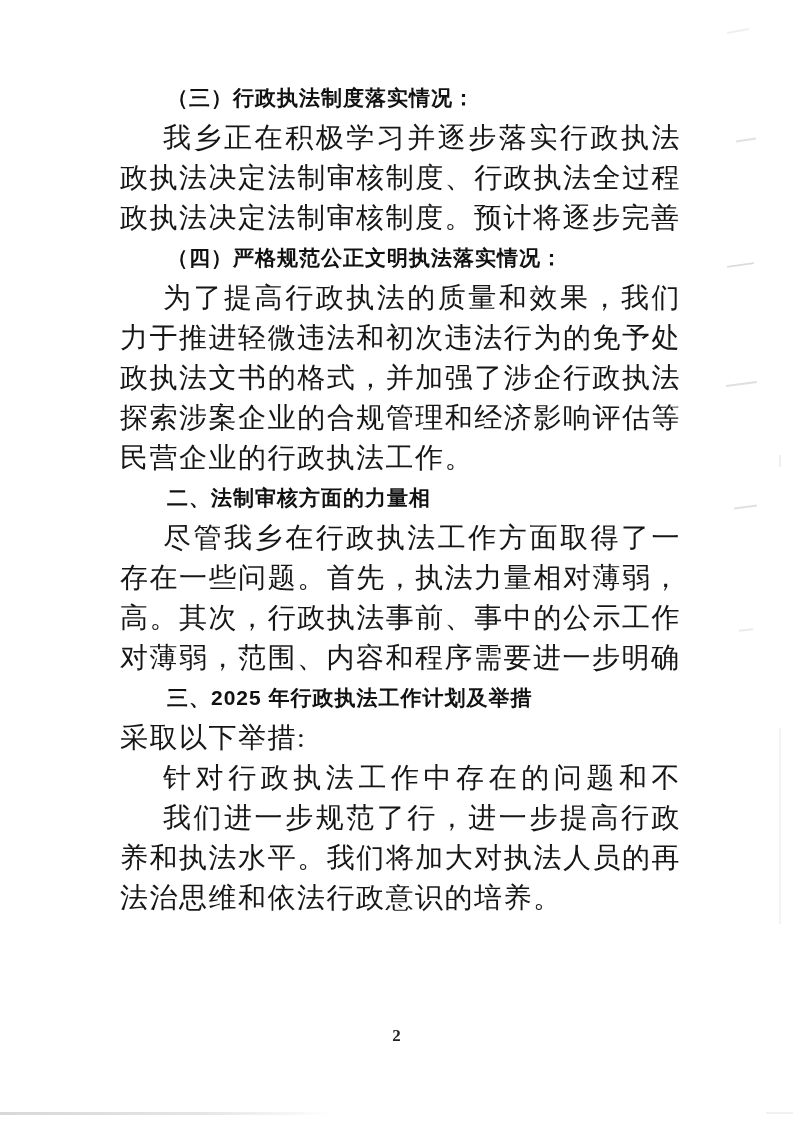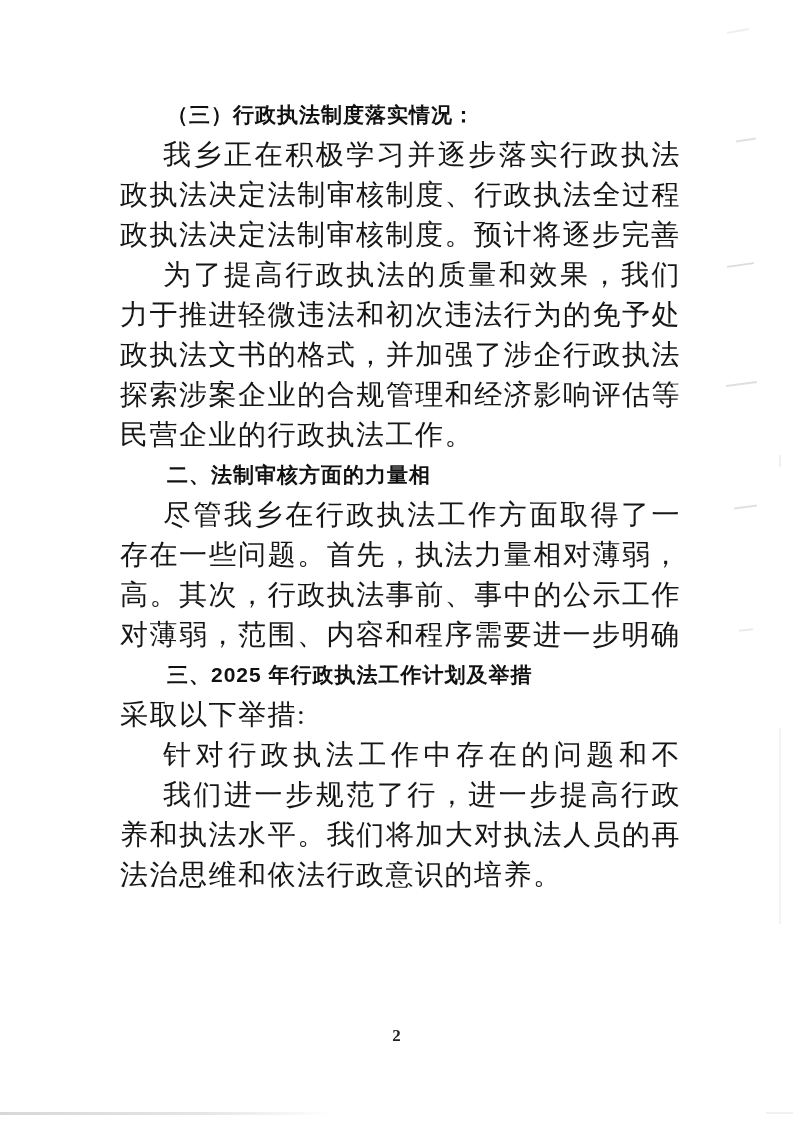--- a/index.html
+++ b/index.html
@@ -12,21 +12,21 @@
     width: 793px;
     height: 1122px;
     background: #ffffff;
     overflow: hidden;
     font-family: "Liberation Serif", serif;
     color: #161616;
   }
   .content {
     position: absolute;
     left: 120px;
-    top: 95px;
+    top: 78px;
     width: 561px;
   }
   .line {
     height: 40px;
     line-height: 40px;
     font-size: 28px;
     letter-spacing: 1.5px;
     text-align: justify;
     text-align-last: justify;
     -moz-text-align-last: justify;
@@ -80,20 +80,21 @@
 </style>
 </head>
 <body>
 
 <div class="page">
   <div class="content">
       <div class="heading">（三）行政执法制度落实情况：</div>
       <div class="line indent">我乡正在积极学习并逐步落实行政执法“三项制度”，</div>
       <div class="line">政执法决定法制审核制度、行政执法全过程记录制度和重大行</div>
       <div class="line last">政执法决定法制审核制度。预计将逐步完善这些制度的落实。</div>
+      <div class="heading">（四）严格规范公正文明执法落实情况：</div>
       <div class="line indent">为了提高行政执法的质量和效果，我们进一步规范了行</div>
       <div class="line">力于推进轻微违法和初次违法行为的免予处罚制度，并积极</div>
       <div class="line">政执法文书的格式，并加强了涉企行政执法的监管。我们致</div>
       <div class="line">探索涉案企业的合规管理和经济影响评估等机制，以完善对</div>
       <div class="line last">民营企业的行政执法工作。</div>
       <div class="heading">二、法制审核方面的力量相</div>
       <div class="line indent">尽管我乡在行政执法工作方面取得了一定成效，但仍然</div>
       <div class="line">存在一些问题。首先，执法力量相对薄弱，专职执法人员不</div>
       <div class="line">高。其次，行政执法事前、事中的公示工作进度不够一致，</div>
       <div class="line last">对薄弱，范围、内容和程序需要进一步明确和细化。</div>

